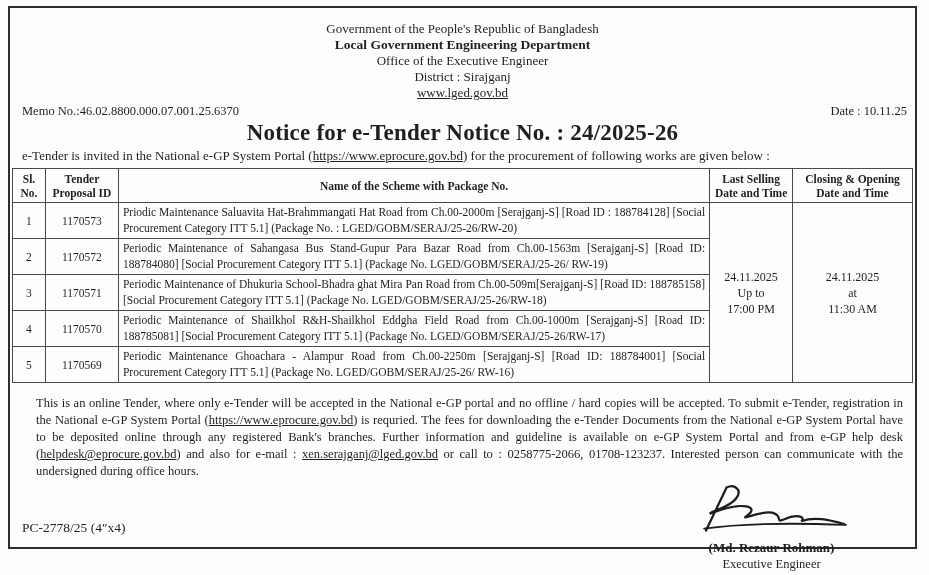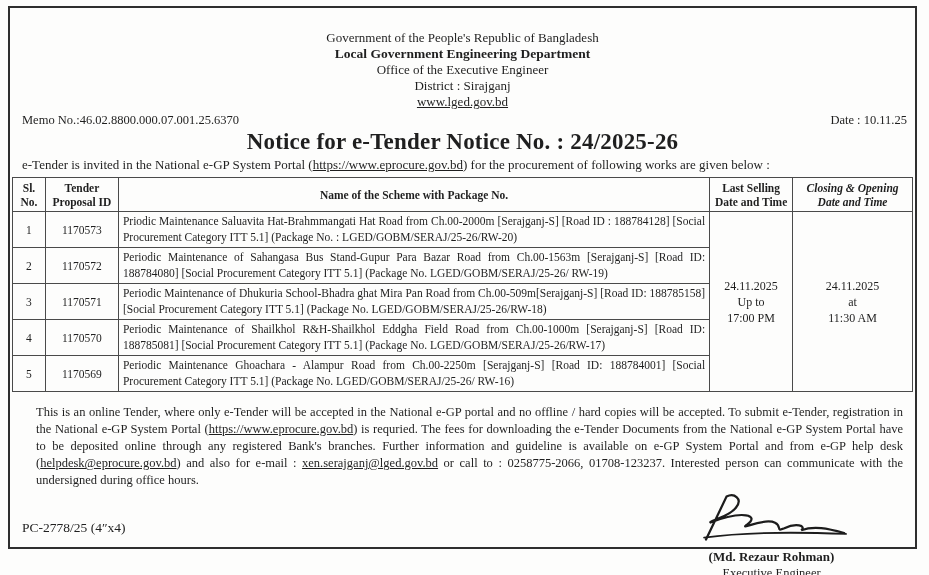--- a/index.html
+++ b/index.html
@@ -12,21 +12,21 @@
     overflow:hidden;
   }
   .doc-border{
     position:absolute;
     left:8px;top:6px;
     width:909px;height:543px;
     border:2px solid #2e2e2e;
     box-sizing:border-box;
     background:#fdfdfc;
   }
-  .header{text-align:center;padding-top:22px;line-height:16px;font-size:13px;}
+  .header{text-align:center;padding-top:13px;line-height:16px;font-size:13px;}
   .header .dept{font-weight:bold;font-size:13.5px;}
   .header .site{text-decoration:underline;}
   .memo-row{
     display:flex;justify-content:space-between;
     padding:3px 8px 0 12px;font-size:12.5px;
   }
   .title{
     text-align:center;font-weight:bold;font-size:23px;
     margin:1px 0 2px 0;letter-spacing:0.2px;
   }
@@ -41,21 +41,21 @@
   table.tender th,table.tender td{
     border:1px solid #4a4a4a;
     padding:2px 4px;
     vertical-align:middle;
     box-sizing:border-box;
   }
   th.col-sl{width:33px;}
   th.col-id{width:73px;}
   th.col-name{width:592px;}
   th.col-last{width:83px;}
-  th.col-close{width:120px;font-style:italic;}
+  th.col-close{width:120px;}
   table.tender th{font-weight:bold;text-align:center;line-height:14px;height:34px;}
   td.c{text-align:center;}
   td.name-cell{
     text-align:justify;
     line-height:15.5px;
     padding:3px 6px;
     height:33px;
   }
   td.merged{
     text-align:center;line-height:16px;font-size:12px;vertical-align:middle;

